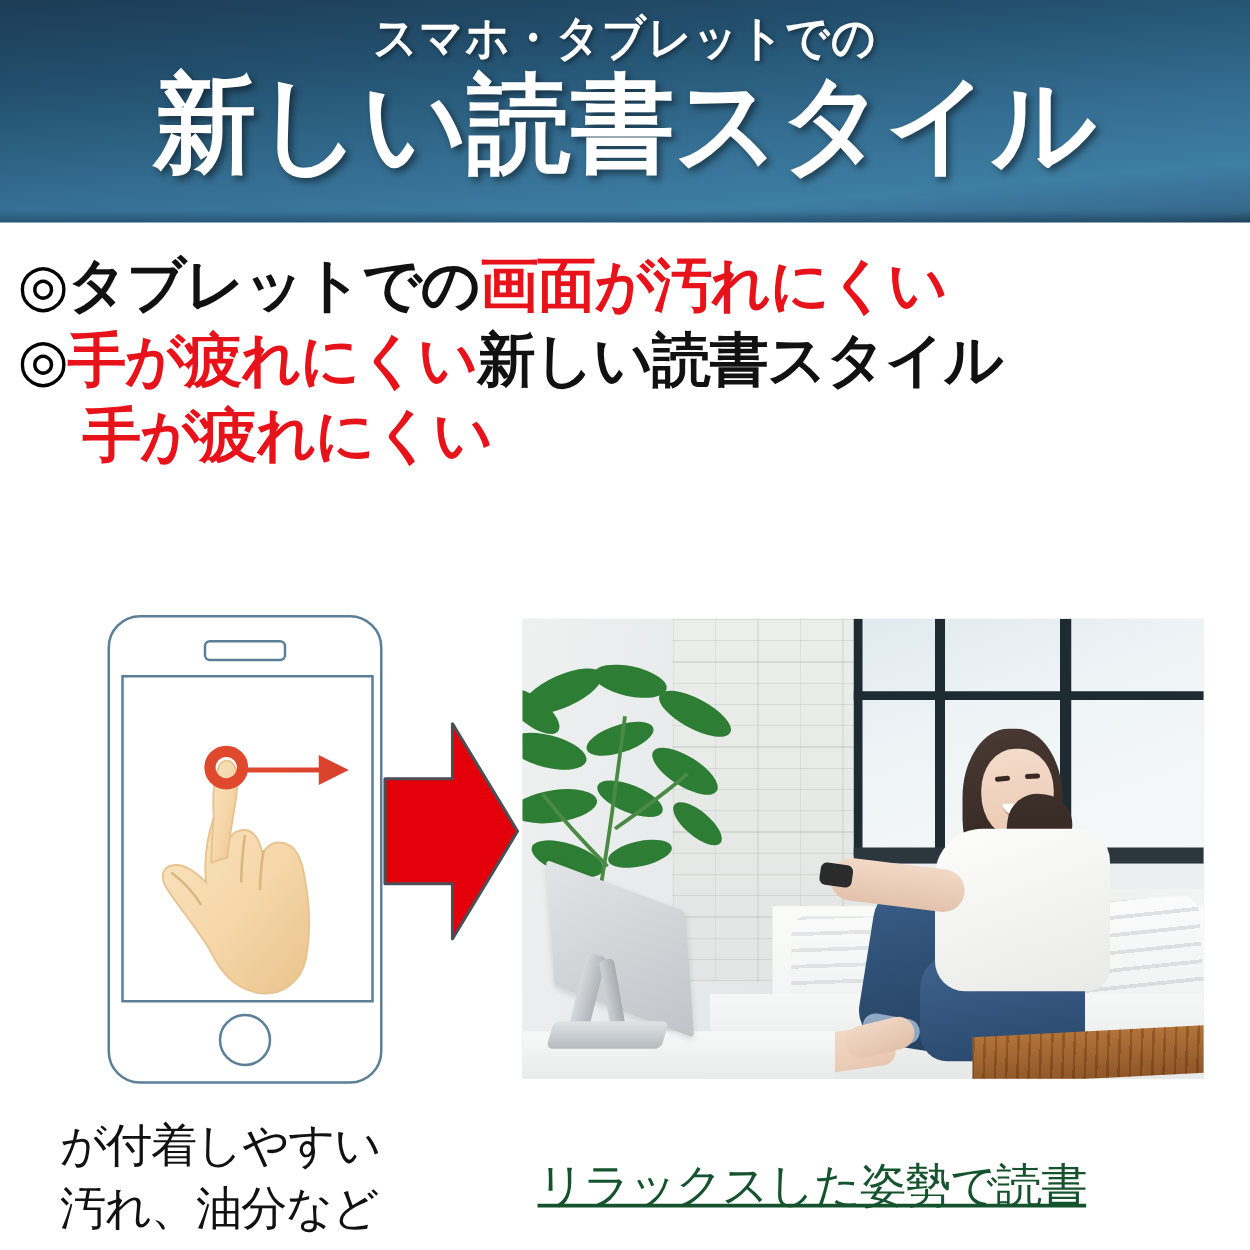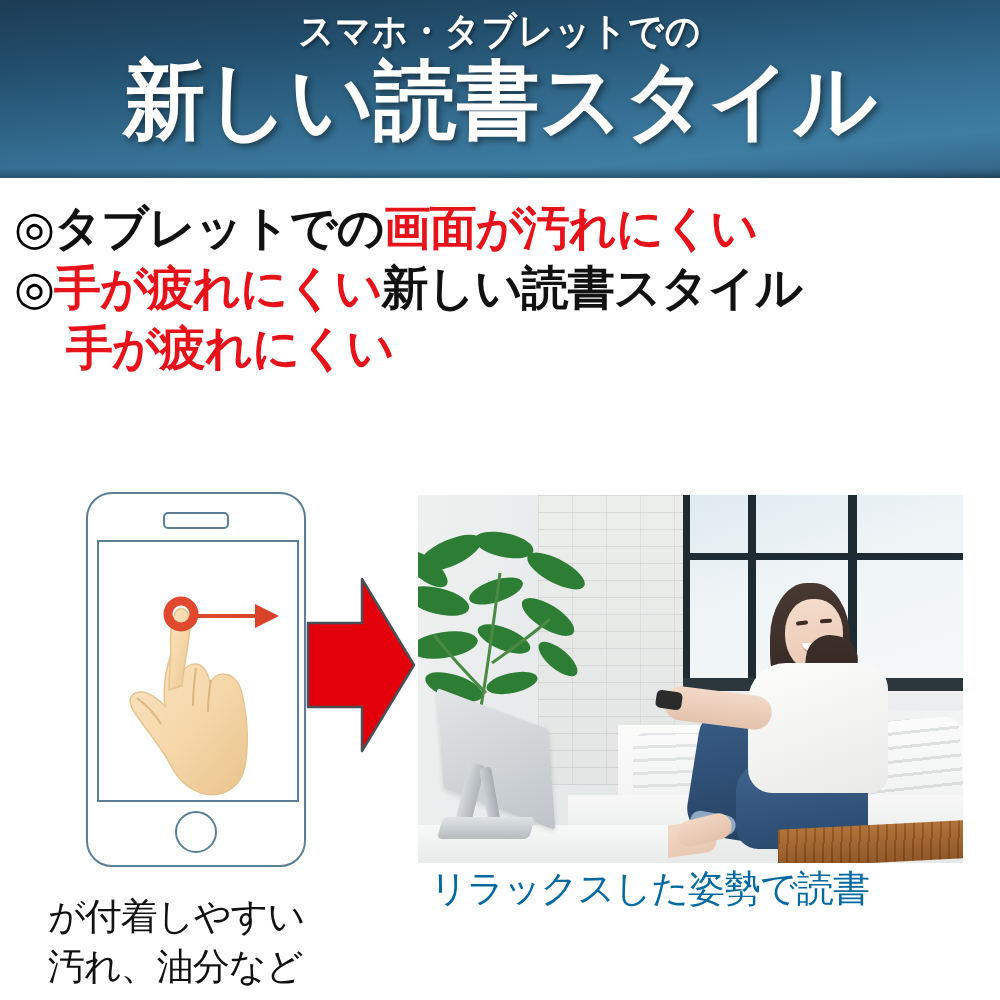--- a/index.html
+++ b/index.html
@@ -166,22 +166,22 @@
     background:linear-gradient(180deg,#dfe3e5,#b4babe);border-radius:5px;transform:skewX(-16deg);}
   .ph-table{left:0;top:330px;width:250px;height:38px;
     background:linear-gradient(180deg,#f7f8f8,#e9ebeb);}
 
   
   .cap-left{
     position:absolute;left:48px;top:892px;width:330px;
     font-size:37px;line-height:1.35;color:#111111;letter-spacing:-1px;
   }
   .cap-right{
-    position:absolute;left:430px;top:864px;width:550px;
-    font-size:37px;line-height:1.35;color:#0369a1;letter-spacing:-1px;
+    position:absolute;left:430px;top:924px;width:550px;
+    font-size:37px;line-height:1.35;color:#14532d;letter-spacing:-1px;text-decoration:underline;
   }
 </style>
 </head>
 <body>
 
 <div class="page">
 
   <div class="banner">
     <div class="banner-sub">スマホ・タブレットでの</div>
     <div class="banner-title">新しい読書スタイル</div>

